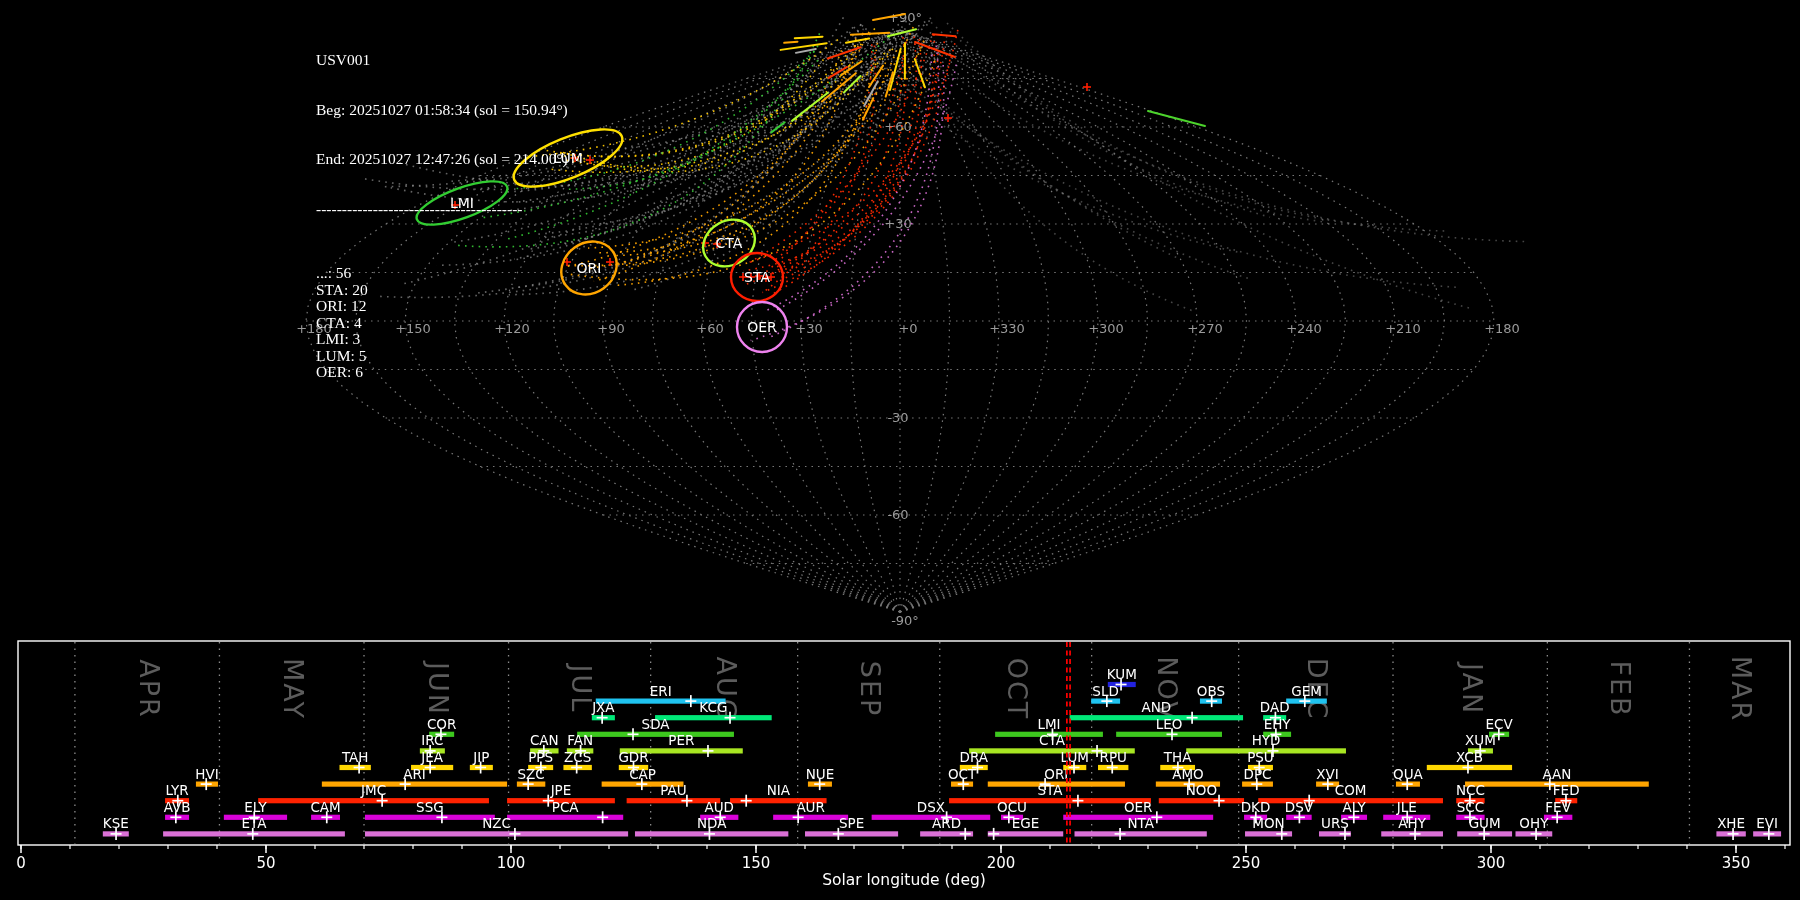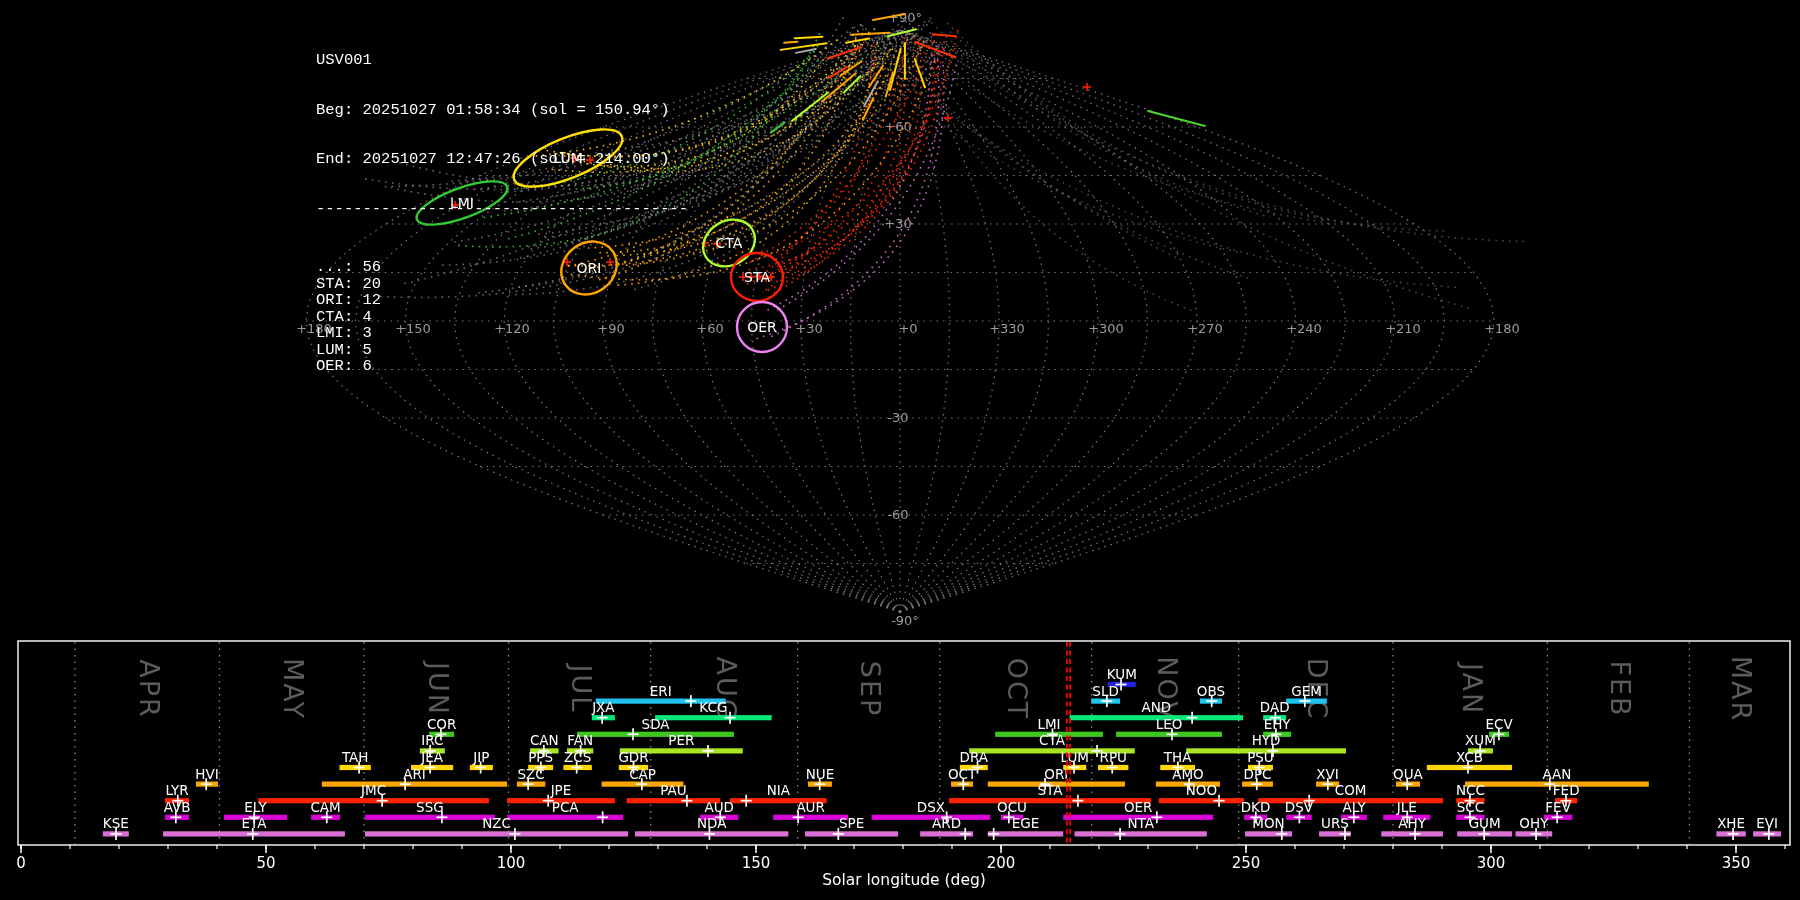--- a/index.html
+++ b/index.html
@@ -1,21 +1,21 @@
 <!DOCTYPE html>
 <html><head>
 <meta charset="utf-8">
 <style>
   html,body{margin:0;padding:0;background:#000;}
   .screen{position:relative;width:1800px;height:900px;background:#000;overflow:hidden;
           font-family:"DejaVu Sans",sans-serif;}
   .hdr{position:absolute;left:316px;top:19px;color:#fff;
-       font-family:Liberation Mono, monospace;font-size:15.5px;line-height:16.5px;
+       font-family:Liberation Serif, serif;font-size:15.5px;line-height:16.5px;
        white-space:pre;z-index:5;}
-  .hdr .counts{margin-top:9px;}
+  .hdr .counts{margin-top:15px;}
   svg{position:absolute;left:0;top:0;}
   text{font-family:"DejaVu Sans",sans-serif;}
 </style>
 </head>
 <body>
 
 <div class="screen">
   <div class="hdr">
     <div>USV001</div>
     <div>Beg: 20251027 01:58:34 (sol = 150.94°)</div>

